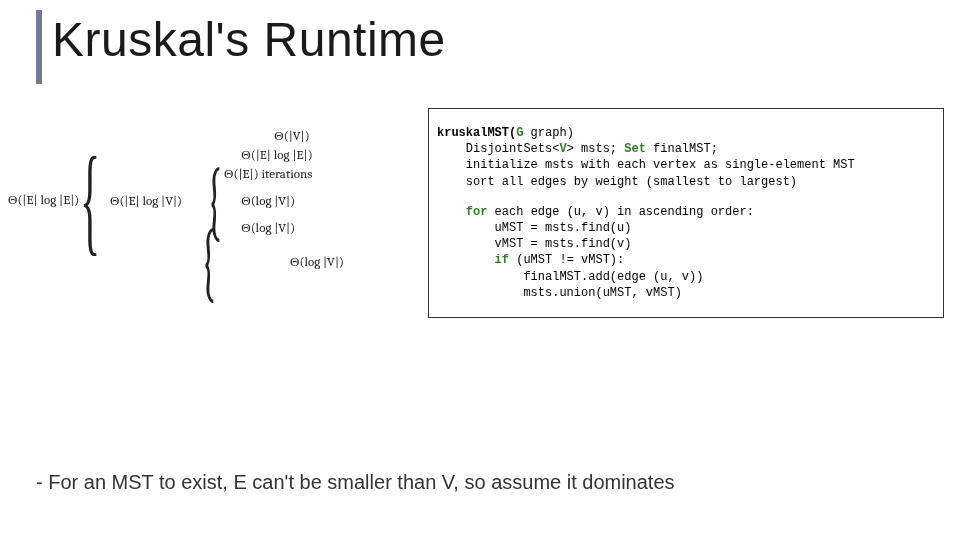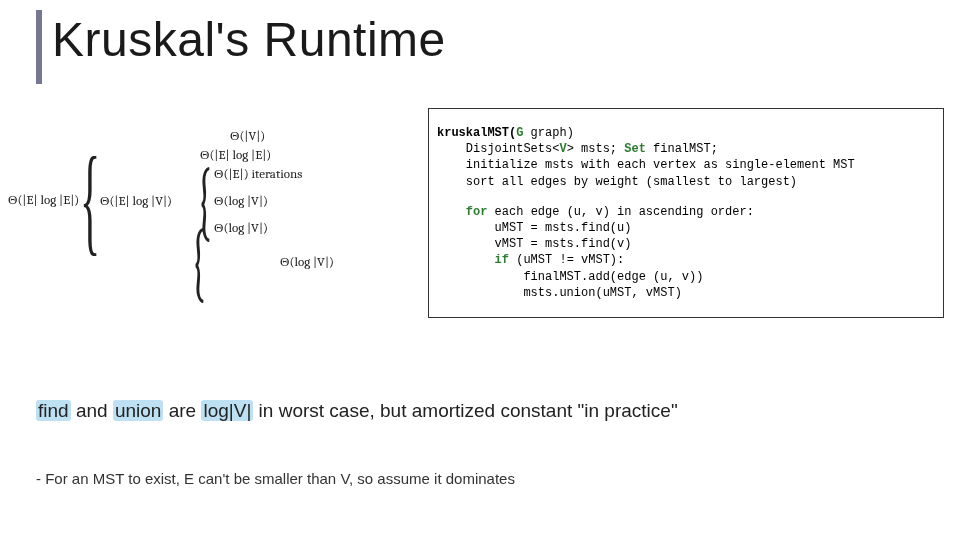--- a/index.html
+++ b/index.html
@@ -15,34 +15,34 @@
   .inner-row { white-space: nowrap; }
   .code-box { position: absolute; right: 16px; top: 108px; width: 516px; border: 1px solid #333; padding: 16px 8px; font-family: "Consolas", "Courier New", monospace; font-size: 12px; line-height: 1.35; white-space: pre; color: #000; }
   .kw { font-weight: bold; }
   .type { color: #2e7d32; font-weight: bold; }
   .ctrl { color: #2e7d32; font-weight: bold; }
   .code-gap { height: 14px; }
   .body-text { position: absolute; left: 36px; font-size: 19px; color: #222; line-height: 1.35; }
   .hl { background: #bde0f2; border-radius: 3px; padding: 0 2px; }
   .bt1 { top: 398px; }
   .bt2 { top: 436px; }
-  .sub-bullets { position: absolute; left: 36px; top: 468px; font-size: 15px; color: #333; line-height: 1.45; }
+  .sub-bullets { position: absolute; left: 36px; top: 468px; font-size: 20px; color: #333; line-height: 1.45; }
   .sub-bullets div::before { content: "- "; }
 </style>
 </head>
 <body>
 
 <div class="slide">
   <div class="accent-bar"></div>
   <div class="title">Kruskal's Runtime</div>
 
   <div class="complexity-area">
     <span class="left-sum">Θ(|E| log |E|)</span>
     <span class="big-brace">{</span>
-    <div style="margin-left:14px;">
+    <div style="margin-left:24px;text-align:center;">
       <div class="inner-rows">
         <div class="inner-row" style="padding-left:130px;">Θ(|V|)</div>
         <div class="inner-row" style="padding-left:100px;">Θ(|E| log |E|)</div>
         <div class="inner-row" style="display:flex;align-items:center;gap:6px;">
           <span>Θ(|E| log |V|)</span>
           <span class="mid-brace">{</span>
           <span style="display:inline-flex;flex-direction:column;gap:10px;">
             <span>Θ(|E|) iterations</span>
             <span>Θ(log |V|)</span>
             <span>Θ(log |V|)</span>
@@ -60,19 +60,16 @@
 <span>    DisjointSets&lt;</span><span class="type">V</span><span>&gt; msts; </span><span class="type">Set</span><span> finalMST;</span>
 <span>    initialize msts with each vertex as single-element MST</span>
 <span>    sort all edges by weight (smallest to largest)</span>
 <div class="code-gap"></div><span class="ctrl">    for</span><span> each edge (u, v) in ascending order:</span>
 <span>        uMST = msts.find(u)</span>
 <span>        vMST = msts.find(v)</span>
 <span class="ctrl">        if</span><span> (uMST != vMST):</span>
 <span>            finalMST.add(edge (u, v))</span>
 <span>            msts.union(uMST, vMST)</span></div>
 
-  <div class="body-text bt1">
-    <span class="hl">find</span><span> and </span><span class="hl">union</span><span> are </span><span class="hl">log|V|</span><span> in worst case, but amortized constant "in practice"</span>
-  </div>
   <div class="sub-bullets">
     <div>For an MST to exist, E can't be smaller than V, so assume it dominates</div>
   </div>
 </div>
 
 </body></html>

